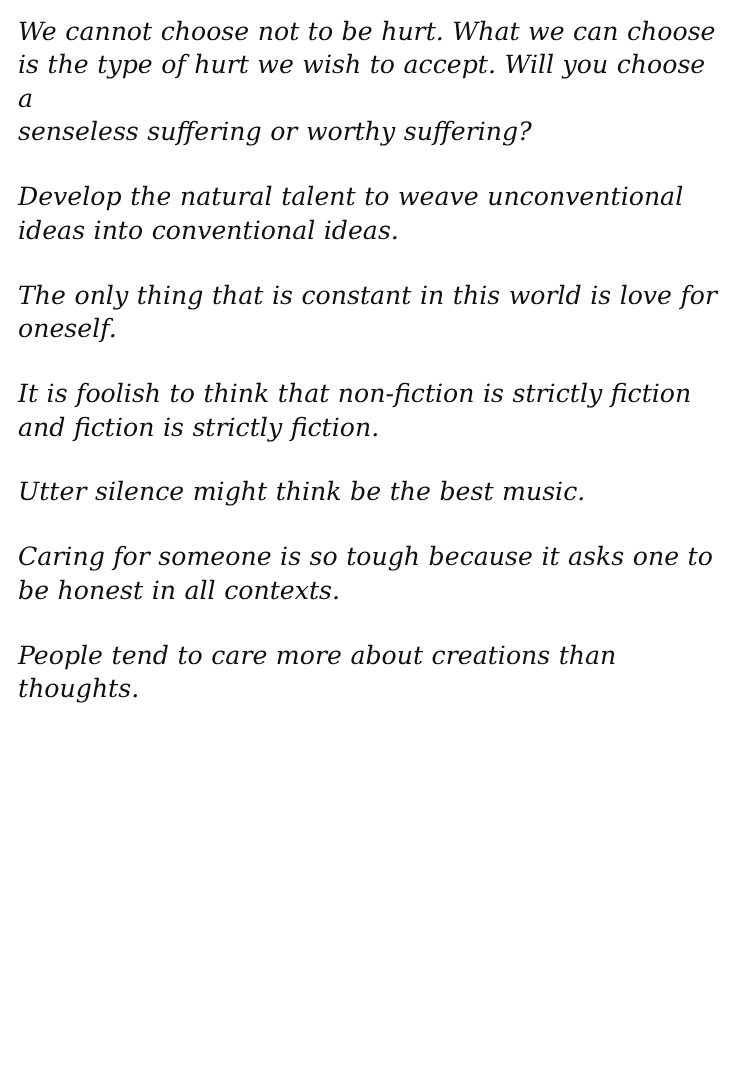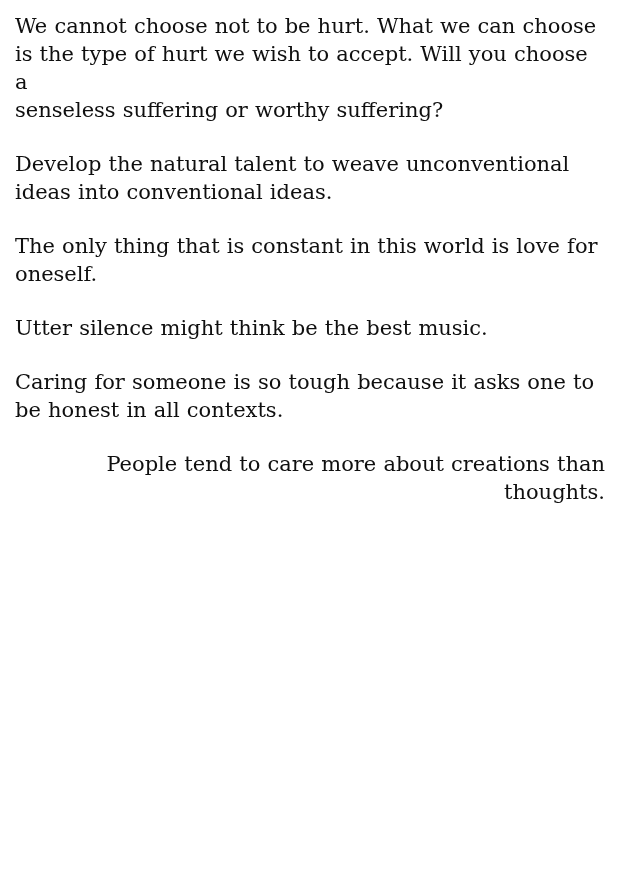--- a/index.html
+++ b/index.html
@@ -15,35 +15,37 @@
     padding: 12px 15px 20px 15px;
     font-family: "DejaVu Serif", "Liberation Serif", serif;
     color: #0f0f0f;
   }
   .quote-paragraph {
     font-size: 21px;
     line-height: 28px;
     margin: 0 0 26px 0;
     white-space: pre-line;       
     word-spacing: 0.02em;
+    font-style: italic;
   }
   .quote-paragraph:last-child {
     margin-bottom: 0;
-    text-align: right;
   }
 </style>
 </head>
 <body>
 
 <div class="page">
   <p class="quote-paragraph">We cannot choose not to be hurt. What we can choose
 is the type of hurt we wish to accept. Will you choose a
 senseless suffering or worthy suffering?</p>
   <p class="quote-paragraph">Develop the natural talent to weave unconventional
 ideas into conventional ideas.</p>
   <p class="quote-paragraph">The only thing that is constant in this world is love for
 oneself.</p>
+  <p class="quote-paragraph">It is foolish to think that non-fiction is strictly fiction
+and fiction is strictly fiction.</p>
   <p class="quote-paragraph">Utter silence might think be the best music.</p>
   <p class="quote-paragraph">Caring for someone is so tough because it asks one to
 be honest in all contexts.</p>
   <p class="quote-paragraph">People tend to care more about creations than
 thoughts.</p>
 </div>
 
 </body></html>

